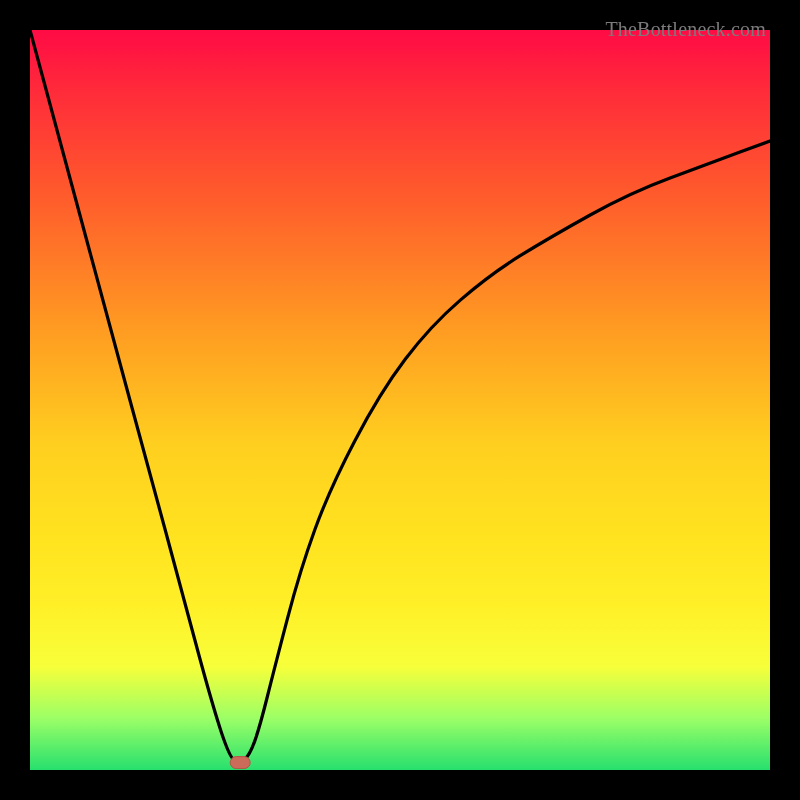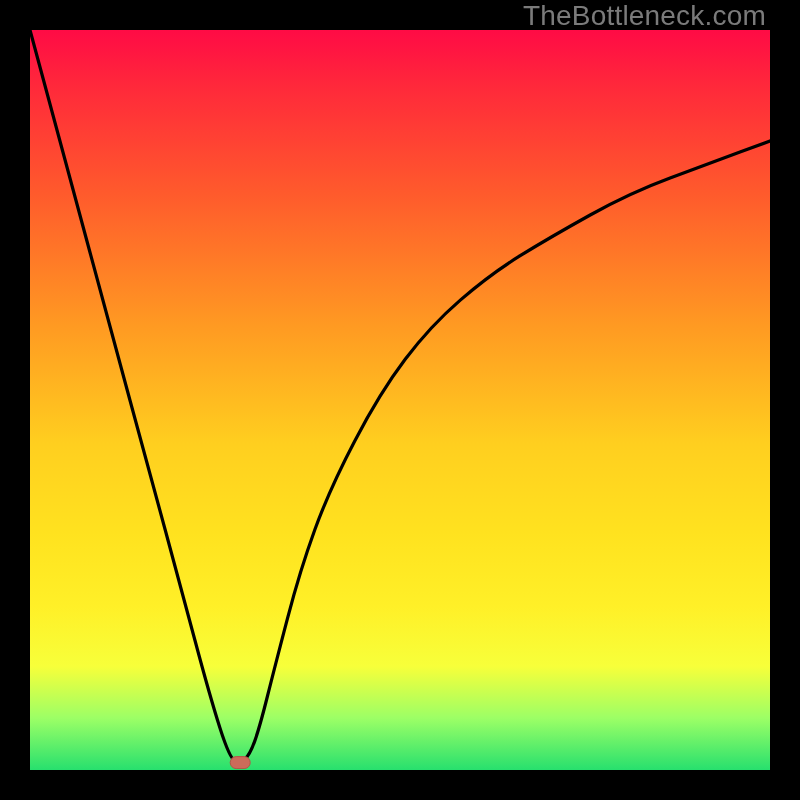--- a/index.html
+++ b/index.html
@@ -40,24 +40,24 @@
       #ffcf1f 56%,
       #ffe21f 68%,
       #fff028 78%,
       #f7ff3a 86%,
       #9cff66 93%,
       #27e06e 100%
     );
   }
   .watermark {
     position: absolute;
-    top: 0;
+    top: 18px;
     right: 34px;
-    font-family: Liberation Sans, sans-serif;
-    font-size: 28px;
+    font-family: Liberation Serif, serif;
+    font-size: 20px;
     color: #7b7b7b;
     letter-spacing: 0.2px;
   }
   svg.curve {
     position: absolute;
     left: 0;
     top: 0;
     width: 740px;
     height: 740px;
   }

